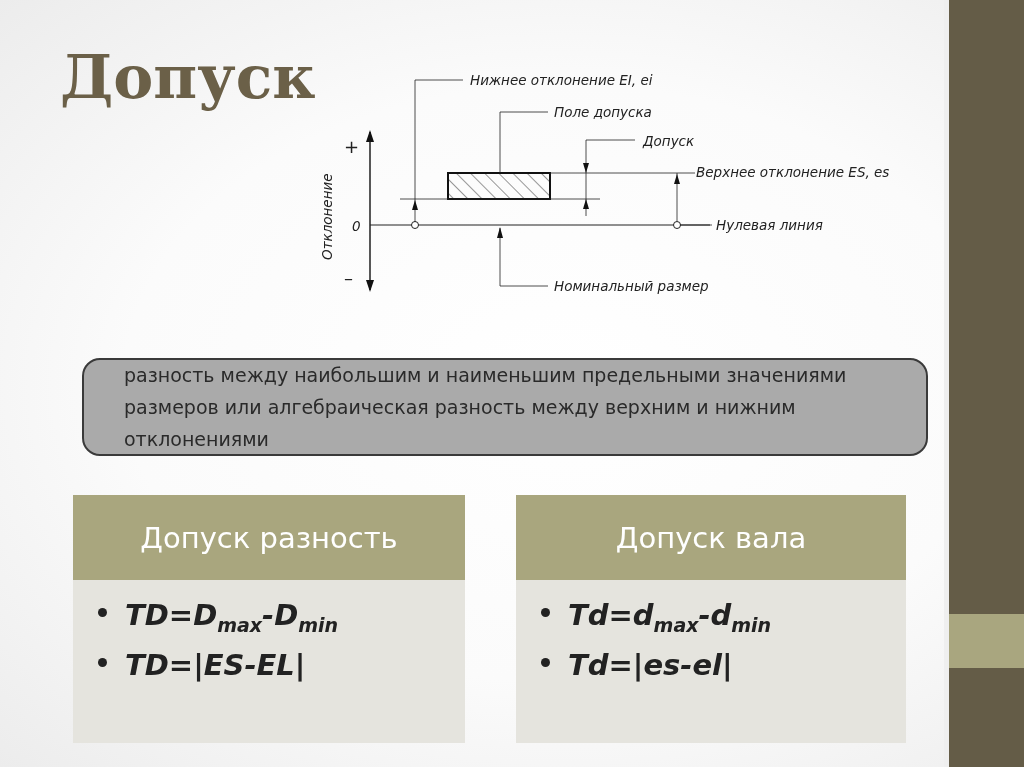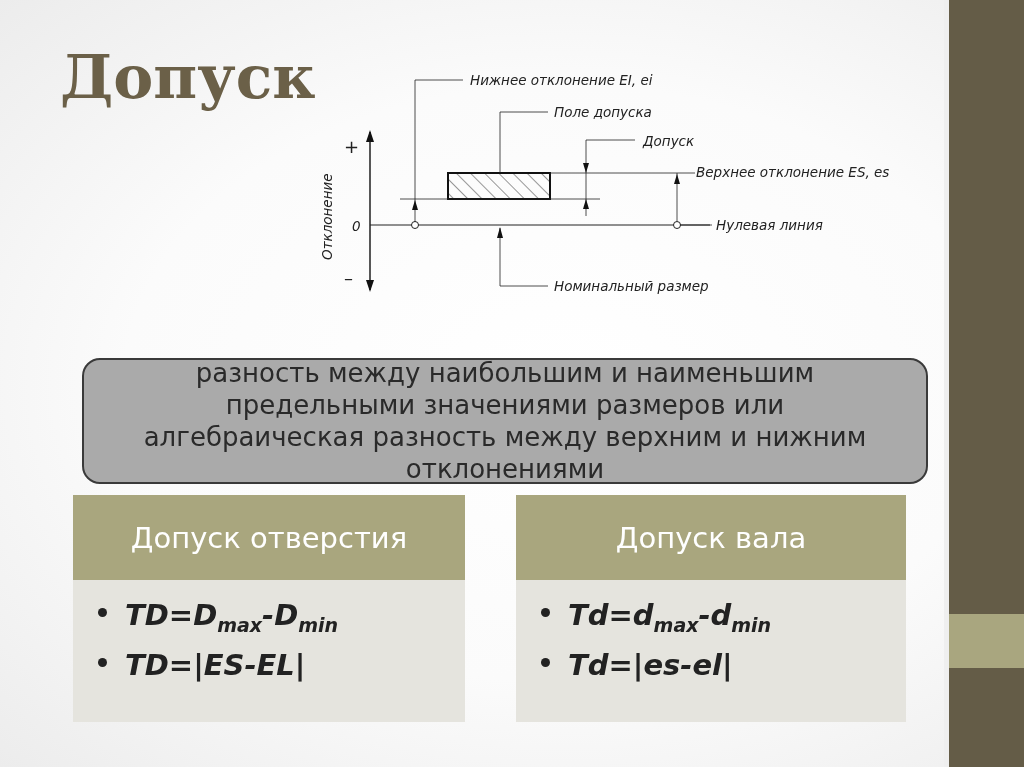--- a/index.html
+++ b/index.html
@@ -12,35 +12,35 @@
   .sidebar-accent { position:absolute; left:949px; top:614px; width:75px; height:54px; background:#a9a67f; }
   .sidebar-edge { position:absolute; left:944px; top:0; width:5px; height:767px; background:#efefef; }
   .title {
     position:absolute; left:60px; top:42px;
     font-family: "DejaVu Serif", "Liberation Serif", serif;
     font-weight:bold; font-size:60px; color:#6b6048; letter-spacing:0px;
   }
   .diagram { position:absolute; left:300px; top:60px; width:640px; height:250px; }
   .diagram text { font-family: "DejaVu Sans", sans-serif; font-style:italic; font-size:13.5px; fill:#222; }
   .definition {
-    position:absolute; left:82px; top:358px; width:846px; height:126px;
+    position:absolute; left:82px; top:358px; width:846px; height:98px;
     background:#aaaaaa; border:2px solid #3a3a3a; border-radius:18px; box-sizing:border-box;
-    display:flex; align-items:center; justify-content:center; text-align:center;
-    font-family: "DejaVu Sans", sans-serif; font-size:26px; line-height:32px; color:#2a2a2a;
+    display:flex; align-items:center; justify-content:center; text-align:left;
+    font-family: "DejaVu Sans", sans-serif; font-size:19px; line-height:32px; color:#2a2a2a;
     padding:0 40px;
   }
   .card { position:absolute; top:495px; width:392px; height:228px; }
   .card-left { left:73px; }
   .card-right { left:516px; width:390px;border-radius:31px; }
   .card-head {
     height:85px; background:#a9a67e; color:#ffffff;
     display:flex; align-items:center; justify-content:center;
     font-family: "DejaVu Sans", sans-serif; font-size:29px;
   }
-  .card-body { height:142px; background:#e5e4de; padding:18px 0 0 25px; box-sizing:border-box; }
+  .card-body { height:163px; background:#e5e4de; padding:18px 0 0 25px; box-sizing:border-box; }
   .formula {
     display:flex; align-items:baseline; gap:12px; margin-bottom:6px;
     font-family: "DejaVu Sans", sans-serif; font-weight:bold; font-style:italic; font-size:29px; color:#222;
     height:44px;
   }
   .bullet { width:9px; height:9px; border-radius:50%; background:#222; display:inline-block; transform:translateY(-8px); flex:0 0 auto; margin-right:6px;}
   .formula sub { font-size:19px; }
 </style>
 </head>
 <body>
@@ -106,21 +106,21 @@
   <path d="M197,178 L200,167 L203,178 Z" fill="#111"></path>
   <line x1="200" y1="226" x2="248" y2="226" stroke="#222" stroke-width="0.8"></line>
   <text x="254" y="231">Номинальный размер</text>
 </svg>
 
 <div class="definition">
   <span>разность между наибольшим и наименьшим предельными значениями размеров или алгебраическая разность между верхним и нижним отклонениями</span>
 </div>
 
 <div class="card card-left">
-  <div class="card-head">Допуск отверстия</div>
+  <div class="card-head">Допуск разность</div>
   <div class="card-body">
     <div class="formula">
       <span class="bullet"></span>
       <span><span>TD=D</span><sub>max</sub><span>-D</span><sub>min</sub></span>
     </div>
     <div class="formula">
       <span class="bullet"></span>
       <span>TD=|ES-EL|</span>
     </div>
   </div>

